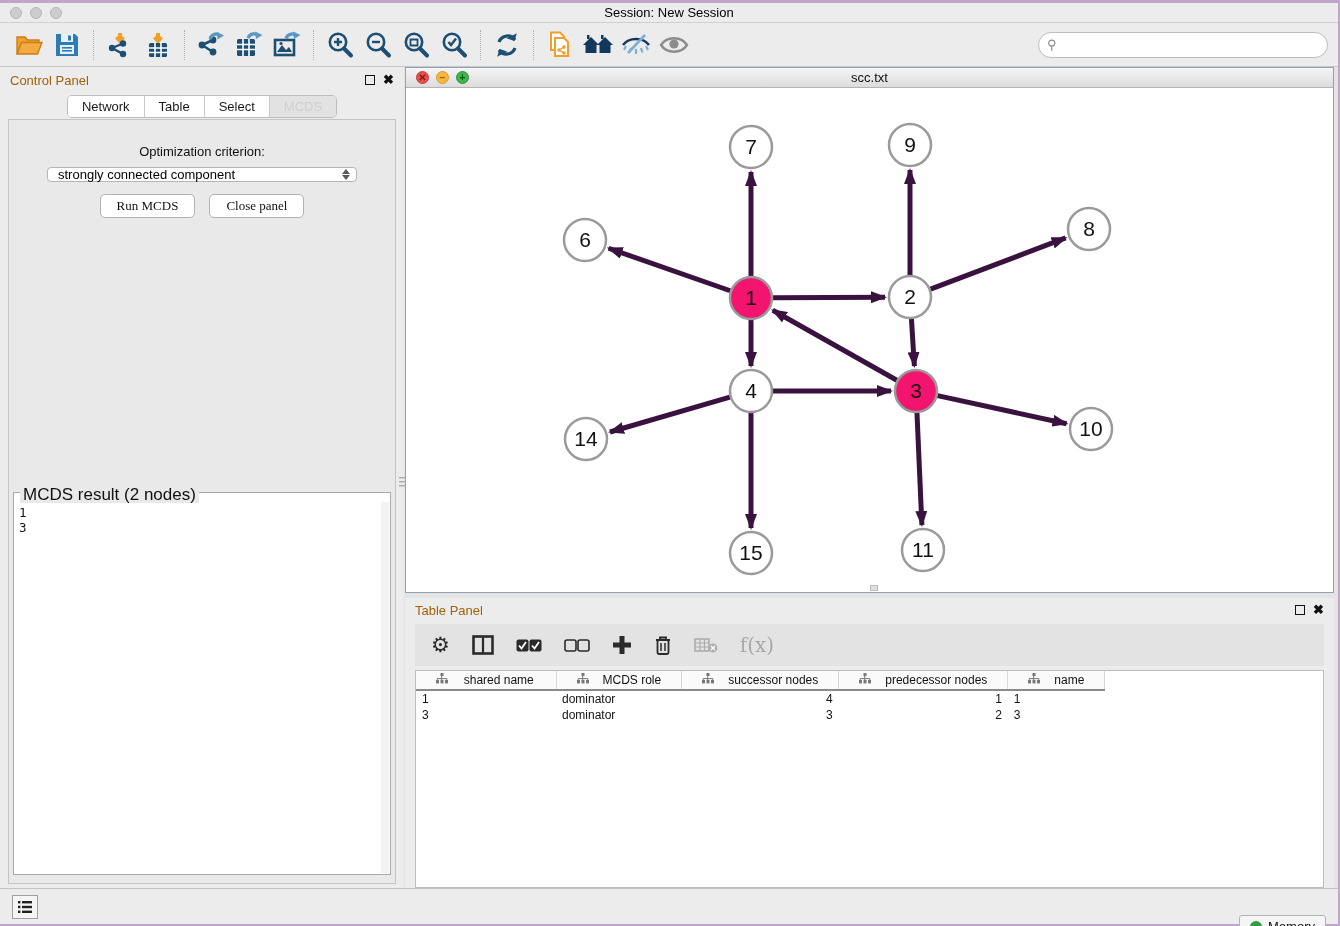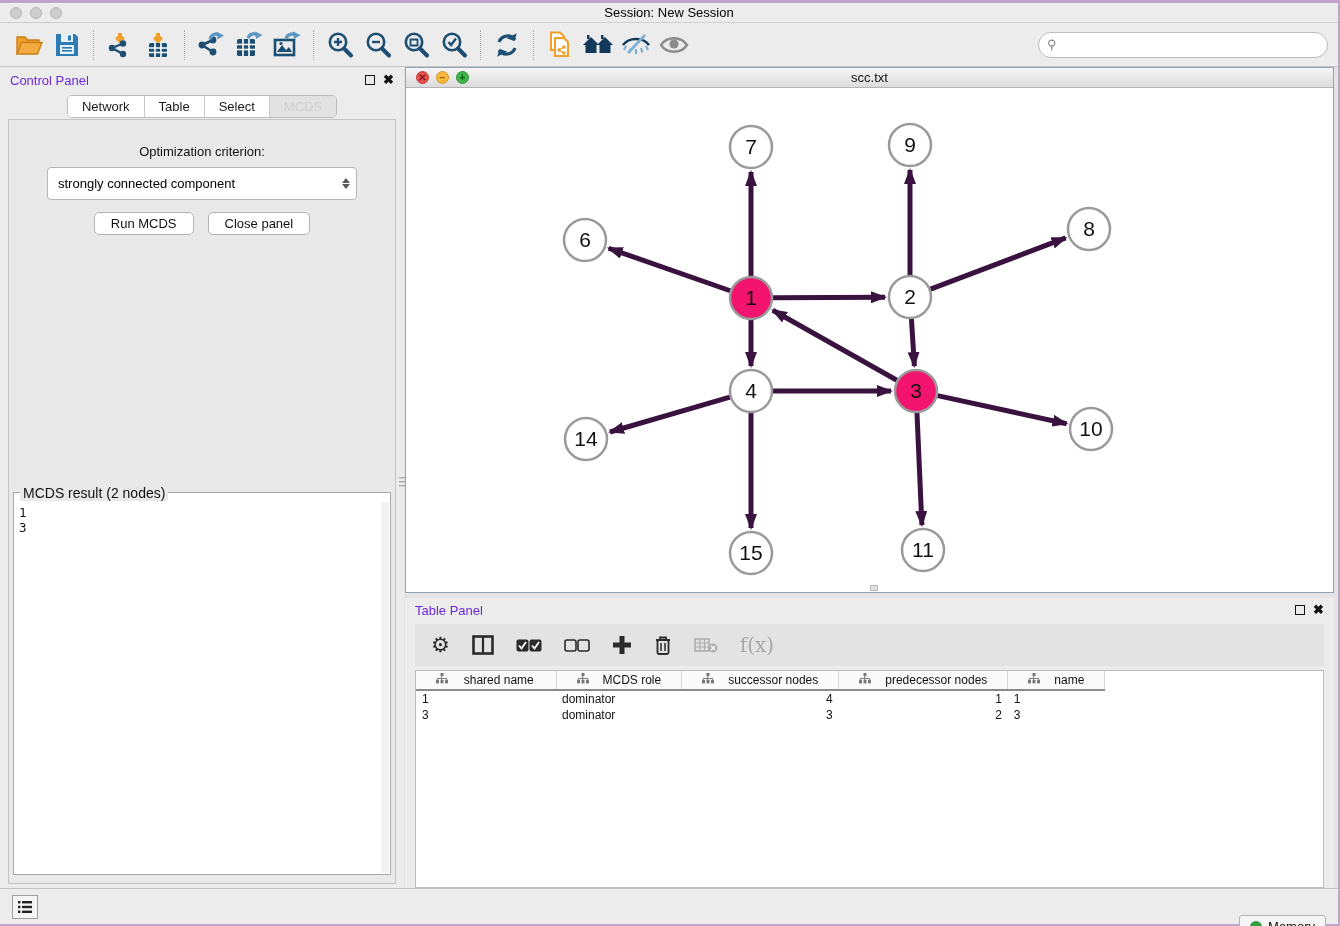--- a/index.html
+++ b/index.html
@@ -20,40 +20,40 @@
   .search-wrap { margin-left:auto; position:relative; }
   .search-input { width:290px; height:26px; border:1px solid #bdbdbd; border-radius:13px; background:#fff; padding:0 10px 0 28px; font-size:13px; outline:none; }
   .search-glyph { position:absolute; left:9px; top:5px; color:#8a8a8a; font-size:13px; }
 
   
   .main { flex:1; position:relative; background:#e4e4e4; }
 
   
   .cpanel { position:absolute; left:0; top:0; width:404px; bottom:0; background:#ececec; }
   .panel-head { height:26px; display:flex; align-items:center; padding:0 10px; }
-  .panel-title { font-size:13px; color:#6d28d9; }
+  .panel-title { font-size:13px; color:#a16207; }
   .panel-btns { margin-left:auto; display:flex; gap:8px; align-items:center; }
   .float-btn { width:10px; height:10px; border:1.5px solid #111; background:transparent; }
   .close-btn { font-size:13px; font-weight:bold; color:#111; line-height:10px; }
   .tabs-row { display:flex; justify-content:center; margin-top:2px; }
   .tabgroup { display:flex; border:1px solid #bdbdbd; border-radius:5px; overflow:hidden; background:#fff; }
   .tab { padding:3px 14px; font-size:13px; font-weight:normal; color:#1a1a1a; background:#fff; border-right:1px solid #c9c9c9; cursor:default; }
   .tab:last-child { border-right:none; }
   .tab.selected { background:#e2e2e2; color:#cfcfcf; }
   .cpanel-content { position:absolute; left:8px; right:8px; top:52px; bottom:4px; background:#e9e9e9; border:1px solid #c4c4c4; }
   .opt-label { text-align:center; font-size:13px; color:#111; margin-top:24px; }
-  .select-box { margin:8px auto 0; width:310px; height:33px; background:#fff; border:1px solid #b5b5b5; border-radius:4px; display:flex; align-items:center; padding:0 6px 0 10px; font-size:13px; }
+  .select-box { margin:8px auto 0; width:310px; height:15px; background:#fff; border:1px solid #b5b5b5; border-radius:4px; display:flex; align-items:center; padding:0 6px 0 10px; font-size:13px; }
   .select-steppers { margin-left:auto; display:flex; flex-direction:column; gap:1px; align-items:center; }
   .select-steppers i { width:0; height:0; border-left:4px solid transparent; border-right:4px solid transparent; }
   .stepper-up { border-bottom:5px solid #5a5a5a; }
   .stepper-down { border-top:5px solid #5a5a5a; }
   .btn-row { display:flex; justify-content:center; gap:14px; margin-top:12px; }
-  .mac-btn { background:#fff; border:1px solid #b3b3b3; border-radius:5px; padding:3px 16px; font-size:13px; color:#111; }
+  .mac-btn { background:#fff; border:1px solid #b3b3b3; border-radius:5px; padding:3px 16px; font-size:13px; color:#111;font-family:Liberation Serif, serif; }
   .result-box { position:absolute; left:4px; right:4px; top:372px; bottom:8px; border:1px solid #a9a9a9; background:#fff; }
-  .result-legend { position:absolute; top:-8px; left:6px; background:#e9e9e9; padding:0 3px; font-size:14px; color:#111; }
+  .result-legend { position:absolute; top:-8px; left:6px; background:#e9e9e9; padding:0 3px; font-size:17px; color:#111; }
   .result-area { position:absolute; inset:10px 9px 1px 1px; background:#fff; font-size:12.5px; color:#111; white-space:pre; padding:2px 4px; overflow:hidden; }
   .result-scroll { position:absolute; top:9px; bottom:1px; right:1px; width:8px; background:#f2f2f2; }
 
   
   .vgrip { position:absolute; left:399px; top:402px; width:7px; height:26px; display:flex; flex-direction:column; gap:2px; justify-content:center; }
   .vgrip span { height:2px; background:#cfcfcf; border-top:1px solid #aaa; }
 
   
   .netframe { position:absolute; left:405px; top:0px; width:929px; height:526px; border:1px solid #8fa3b5; background:#fff; }
   .netbar { height:20px; background:linear-gradient(#f5f5f5,#dcdcdc); border-bottom:1px solid #b4b4b4; position:relative; display:flex; align-items:center; }

